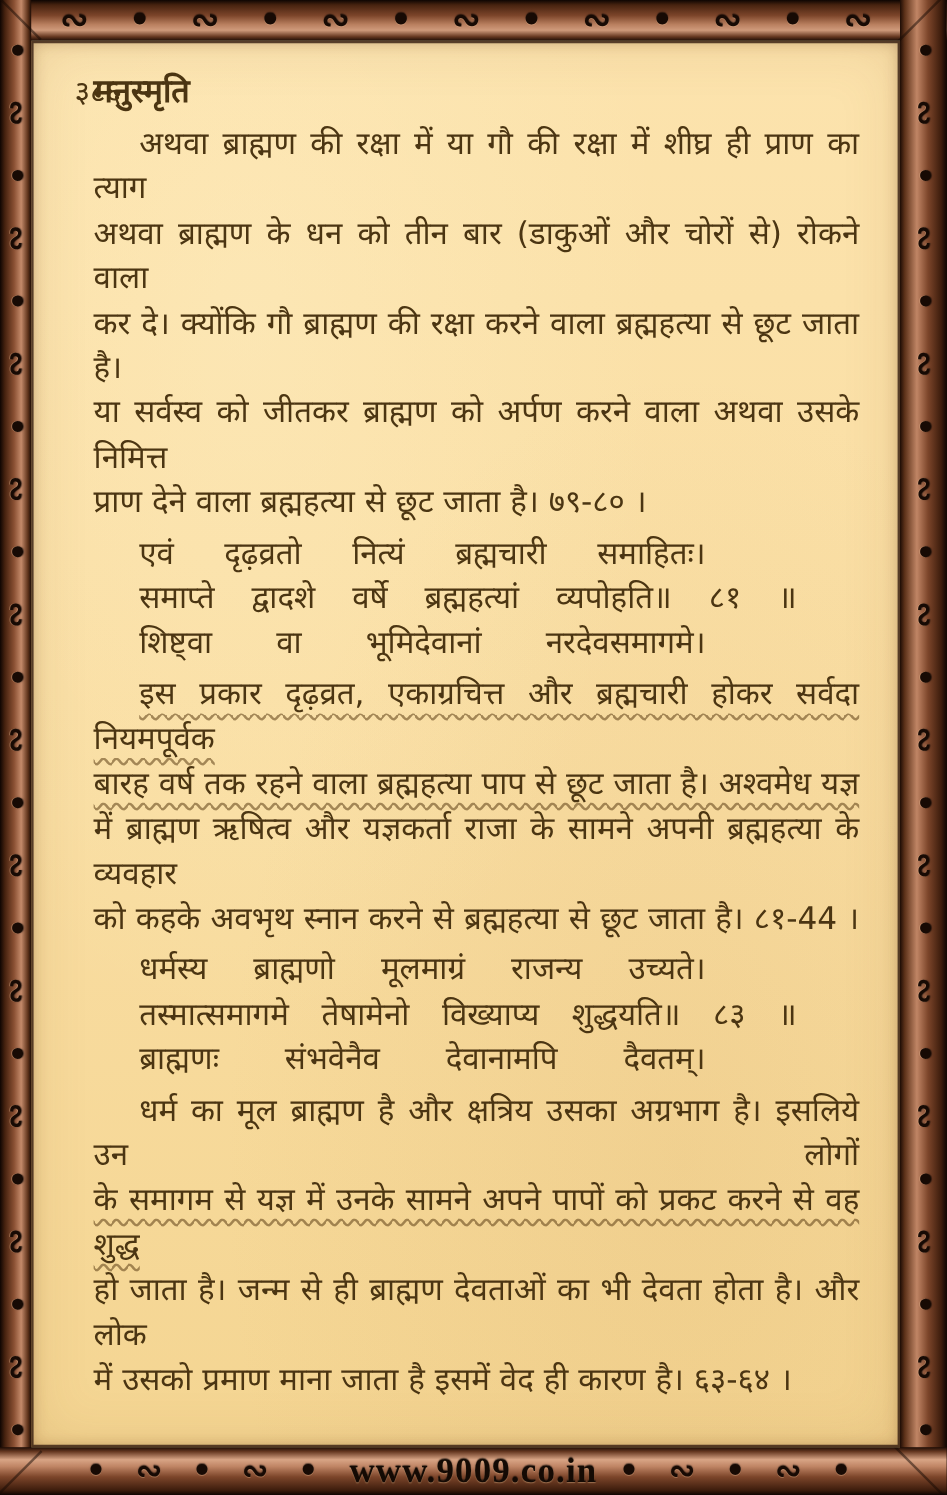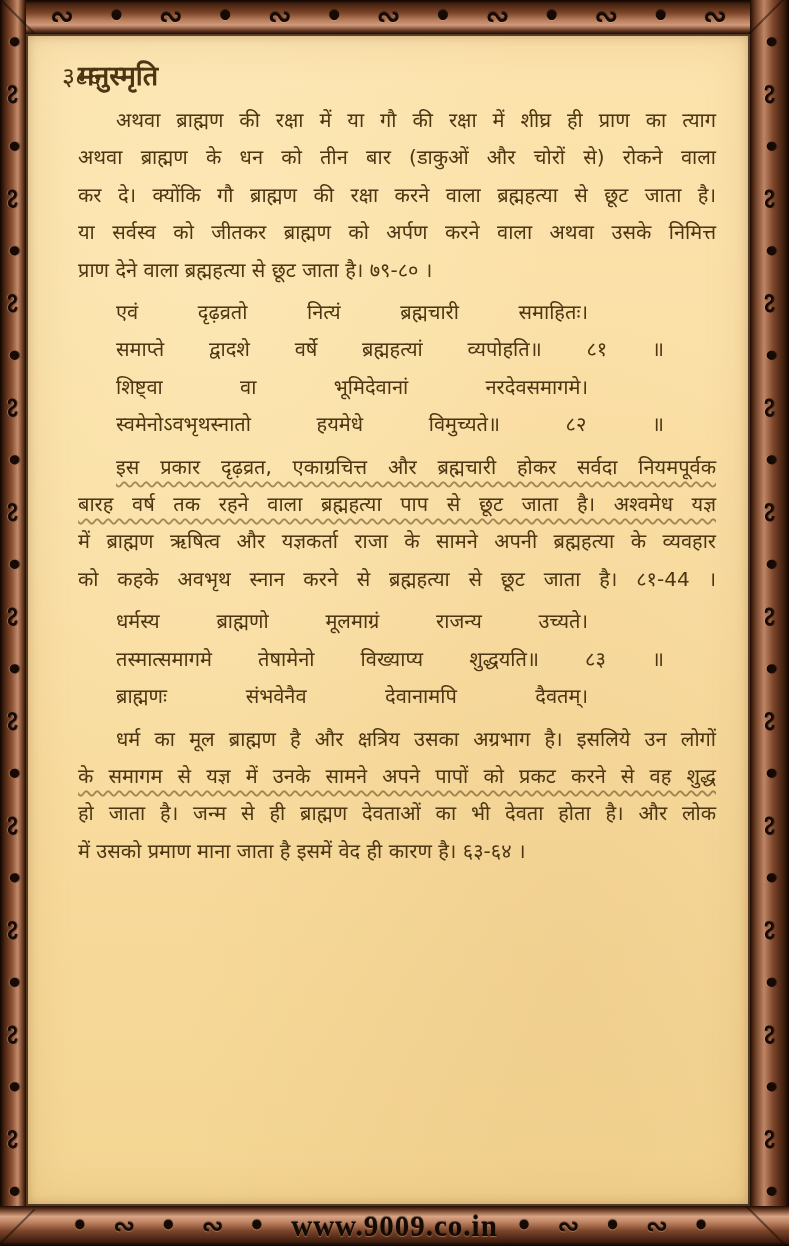--- a/index.html
+++ b/index.html
@@ -71,21 +71,21 @@
   
   .header{position:relative;height:36px;margin-bottom:10px;}
   .pagenum{position:absolute;left:-16px;top:2px;font-size:25px;}
   .title{display:block;font-size:27px;font-weight:bold;}
 
   
   #content{width:638px;}
   .block{margin:0;}
   .block.verse{margin:5px 0 5px 38px;}
   .line{
-    font-size:20px;line-height:37.4px;
+    font-size:26px;line-height:37.4px;
     text-align:justify;text-align-last:justify;
   }
   .line.indent{text-indent:38px;}
   .line.nofill{text-align:center;text-align-last:left;}
   .verse .line{width:548px;}
   .verse .line.v-short{width:472px;}
   .line.wavy{
     text-decoration-line:underline;
     text-decoration-style:wavy;
     text-decoration-color:rgba(92,62,20,.55);
@@ -131,21 +131,20 @@
           <div class="line indent">अथवा ब्राह्मण की रक्षा में या गौ की रक्षा में शीघ्र ही प्राण का त्याग</div>
           <div class="line">अथवा ब्राह्मण के धन को तीन बार (डाकुओं और चोरों से) रोकने वाला</div>
           <div class="line">कर दे। क्योंकि गौ ब्राह्मण की रक्षा करने वाला ब्रह्महत्या से छूट जाता है।</div>
           <div class="line">या सर्वस्व को जीतकर ब्राह्मण को अर्पण करने वाला अथवा उसके निमित्त</div>
           <div class="line nofill">प्राण देने वाला ब्रह्महत्या से छूट जाता है। ७९-८० ।</div>
         </div>
         <div class="block verse">
           <div class="line v-short">एवं दृढ़व्रतो नित्यं ब्रह्मचारी समाहितः।</div>
           <div class="line v-long">समाप्ते द्वादशे वर्षे ब्रह्महत्यां व्यपोहति॥ ८१ ॥</div>
           <div class="line v-short">शिष्ट्वा वा भूमिदेवानां नरदेवसमागमे।</div>
-          <div class="line v-long">स्वमेनोऽवभृथस्नातो हयमेधे विमुच्यते॥ ८२ ॥</div>
         </div>
         <div class="block para">
           <div class="line indent wavy">इस प्रकार दृढ़व्रत, एकाग्रचित्त और ब्रह्मचारी होकर सर्वदा नियमपूर्वक</div>
           <div class="line wavy">बारह वर्ष तक रहने वाला ब्रह्महत्या पाप से छूट जाता है। अश्वमेध यज्ञ</div>
           <div class="line">में ब्राह्मण ऋषित्व और यज्ञकर्ता राजा के सामने अपनी ब्रह्महत्या के व्यवहार</div>
           <div class="line">को कहके अवभृथ स्नान करने से ब्रह्महत्या से छूट जाता है। ८१-44 ।</div>
         </div>
         <div class="block verse">
           <div class="line v-short">धर्मस्य ब्राह्मणो मूलमाग्रं राजन्य उच्यते।</div>
           <div class="line v-long">तस्मात्समागमे तेषामेनो विख्याप्य शुद्धयति॥ ८३ ॥</div>

